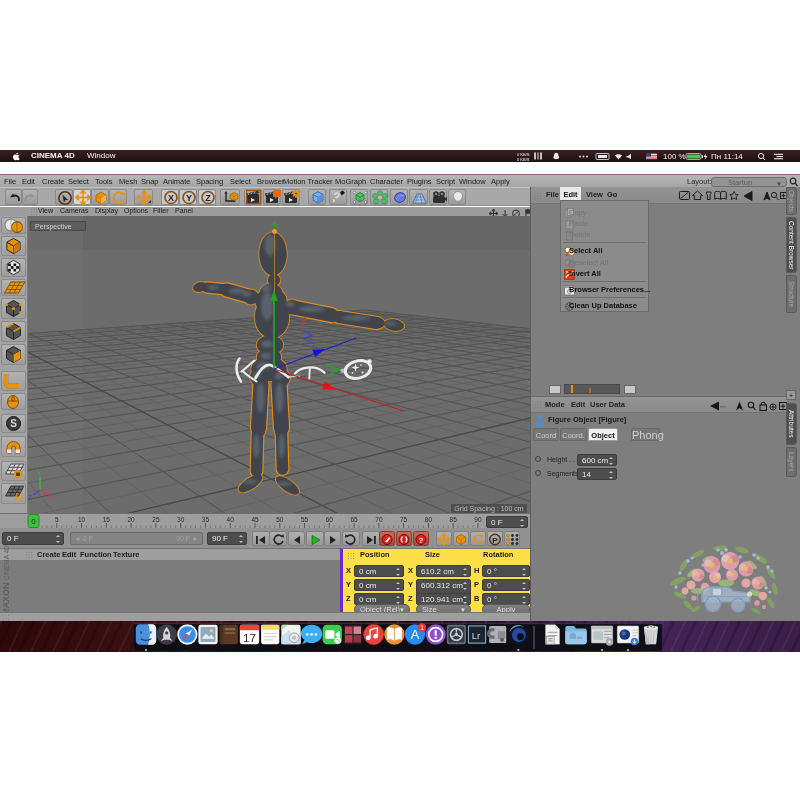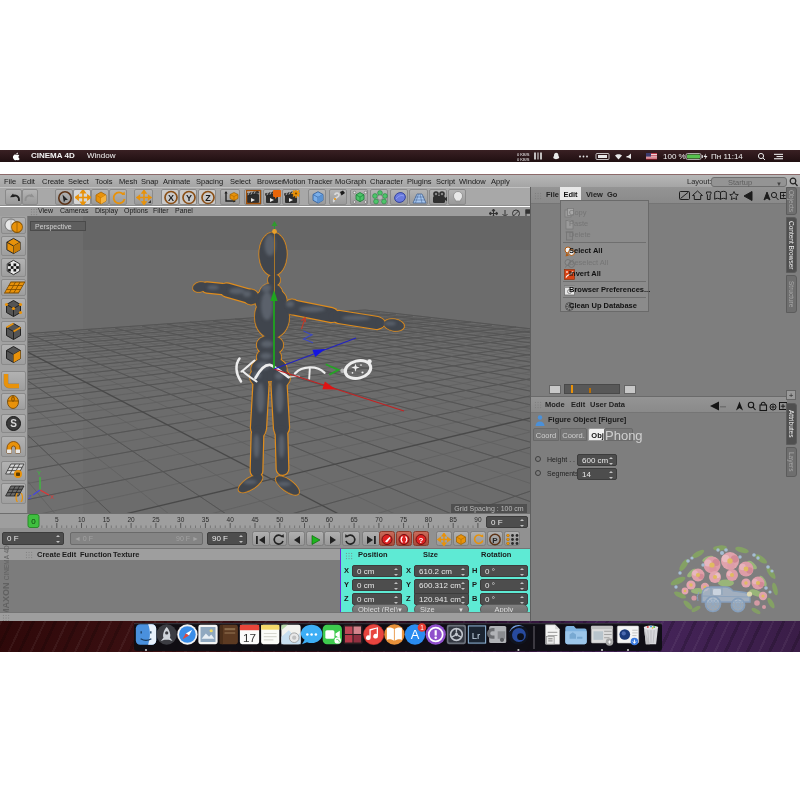--- a/index.html
+++ b/index.html
@@ -15,21 +15,21 @@
 #toolbar{left:0;top:187px;width:800px;height:19px;background:#a8a8a8;border-top:1px solid #c2c2c2;border-bottom:1px solid #8e8e8e}
 #vpmenu{left:0;top:207px;width:536px;height:9px;background:#9d9d9d;font-size:7px;color:#1b1b1b}
 #vpmenu span{position:absolute;top:-1px;line-height:10px}
 #palette{left:0;top:216px;width:28px;height:297px;background:#a2a2a2;border-right:1px solid #7a7a7a}
 #vp{left:28px;top:216px;width:507px;height:297px;background:#6f6f6f}
 #rightpanel{left:530px;top:187px;width:270px;height:436px;background:#7e7e7e;border-left:1px solid #5f5f5f}
 #ruler{left:0;top:513px;width:530px;height:15px;background:#9e9e9e;border-top:1px solid #6e6e6e}
 #transport{left:0;top:528px;width:530px;height:20px;background:#919191}
 #matmenu{left:0;top:548px;width:340px;height:12px;background:#9e9e9e;border-top:1px solid #747474;font-size:7.5px;color:#1b1b1b}
 #matarea{left:0;top:560px;width:340px;height:52px;background:#7c7c7c}
-#coords{left:340px;top:548px;width:190px;height:64px;background:#5eead4;border-top:1px solid #747474;border-left:1px solid #6d28d9}
+#coords{left:340px;top:548px;width:190px;height:64px;background:#fde047;border-top:1px solid #747474;border-left:3px solid #6d28d9}
 #statusbar{left:0;top:612px;width:530px;height:9px;background:#9e9e9e;border-top:1px solid #747474}
 #desktop{left:0;top:621px;width:800px;height:31px;overflow:hidden}
 #whitebot{left:0;top:652px;width:800px;height:148px;background:#fff}
 .inp{position:absolute;background:#4d4d4d;border-radius:2px;color:#e8e8e8;font-size:8px;line-height:11px;padding-left:4px;border:1px solid #3c3c3c;white-space:nowrap;overflow:hidden}
 .inp .sp{position:absolute;right:2px;top:1px;width:5px;height:9px}
 .inp .sp::before{content:"";position:absolute;top:0.5px;left:0;border-left:2px solid transparent;border-right:2px solid transparent;border-bottom:2.5px solid #c2c2c2}
 .inp .sp::after{content:"";position:absolute;bottom:0.5px;left:0;border-left:2px solid transparent;border-right:2px solid transparent;border-top:2.5px solid #c2c2c2}
 .menu-grip{position:absolute;width:8px;height:8px;background-image:radial-gradient(circle,#777 0.7px,transparent 0.8px);background-size:2.7px 2.7px}
 #dropdown{left:560px;top:200px;width:89px;height:112px;background:#8b8b8b;border:1px solid #6a6a6a;font-size:7.5px;z-index:30}
 .dd{position:absolute;left:8px;line-height:10px;white-space:nowrap}
@@ -811,21 +811,21 @@
         </svg>
 </div>
 <svg class="abs" style="left:4px;top:228px" width="10" height="11" viewBox="0 0 10 11">
         <circle cx="5" cy="2.5" r="2.2" fill="#4a90d9"></circle>
         <path d="M0.5 11 a4.5 4.5 0 0 1 9 0z" fill="#4a90d9"></path>
       </svg>
 <span class="abs" style="left:17px;top:228px;font-size:7.5px;font-weight:bold;color:#1a1a1a">Figure Object [Figure]</span>
 <div class="abs" style="left:2px;top:241px;width:26px;height:13px;background:#777;border:1px solid #696969;border-radius:2px 2px 0 0;font-size:7.5px;color:#cfcfcf;text-align:center;line-height:13px">Coord</div>
 <div class="abs" style="left:29px;top:241px;width:27px;height:13px;background:#777;border:1px solid #696969;border-radius:2px 2px 0 0;font-size:7.5px;color:#cfcfcf;text-align:center;line-height:13px">Coord.</div>
 <div class="abs" style="left:57px;top:241px;width:30px;height:13px;background:#f0f0f0;border:1px solid #9a9a9a;border-radius:2px 2px 0 0;font-size:7.5px;font-weight:bold;color:#111;text-align:center;line-height:13px">Object</div>
-<div class="abs" style="left:73px;top:241px;width:29px;height:13px;background:#777;border:1px solid #696969;border-radius:2px 2px 0 0;font-size:13px;color:#cfcfcf;text-align:left;line-height:13px">Phong</div>
+<div class="abs" style="left:100px;top:241px;width:29px;height:13px;background:#777;border:1px solid #696969;border-radius:2px 2px 0 0;font-size:11px;color:#cfcfcf;text-align:left;line-height:13px">Phong</div>
 <div class="abs" style="left:4px;top:269px;width:6px;height:6px;border:1.2px solid #3f3f3f;border-radius:50%"></div>
 <span class="abs" style="left:16px;top:269px;font-size:7px;color:#1f1f1f">Height . .</span>
 <div class="inp" style="left:46px;top:267px;width:40px;height:12px">600 cm<span class="sp"></span></div>
 <div class="abs" style="left:4px;top:283px;width:6px;height:6px;border:1.2px solid #3f3f3f;border-radius:50%"></div>
 <span class="abs" style="left:16px;top:283px;font-size:7px;color:#1f1f1f">Segments</span>
 <div class="inp" style="left:46px;top:281px;width:40px;height:12px">14<span class="sp"></span></div>
 </div>
 <div class="vtab abs" style="top:187px;height:28px">Objects</div>
 <div class="vtab on abs" style="top:217px;height:56px">Content Browser</div>
 <div class="vtab abs" style="top:275px;height:38px">Structure</div>

